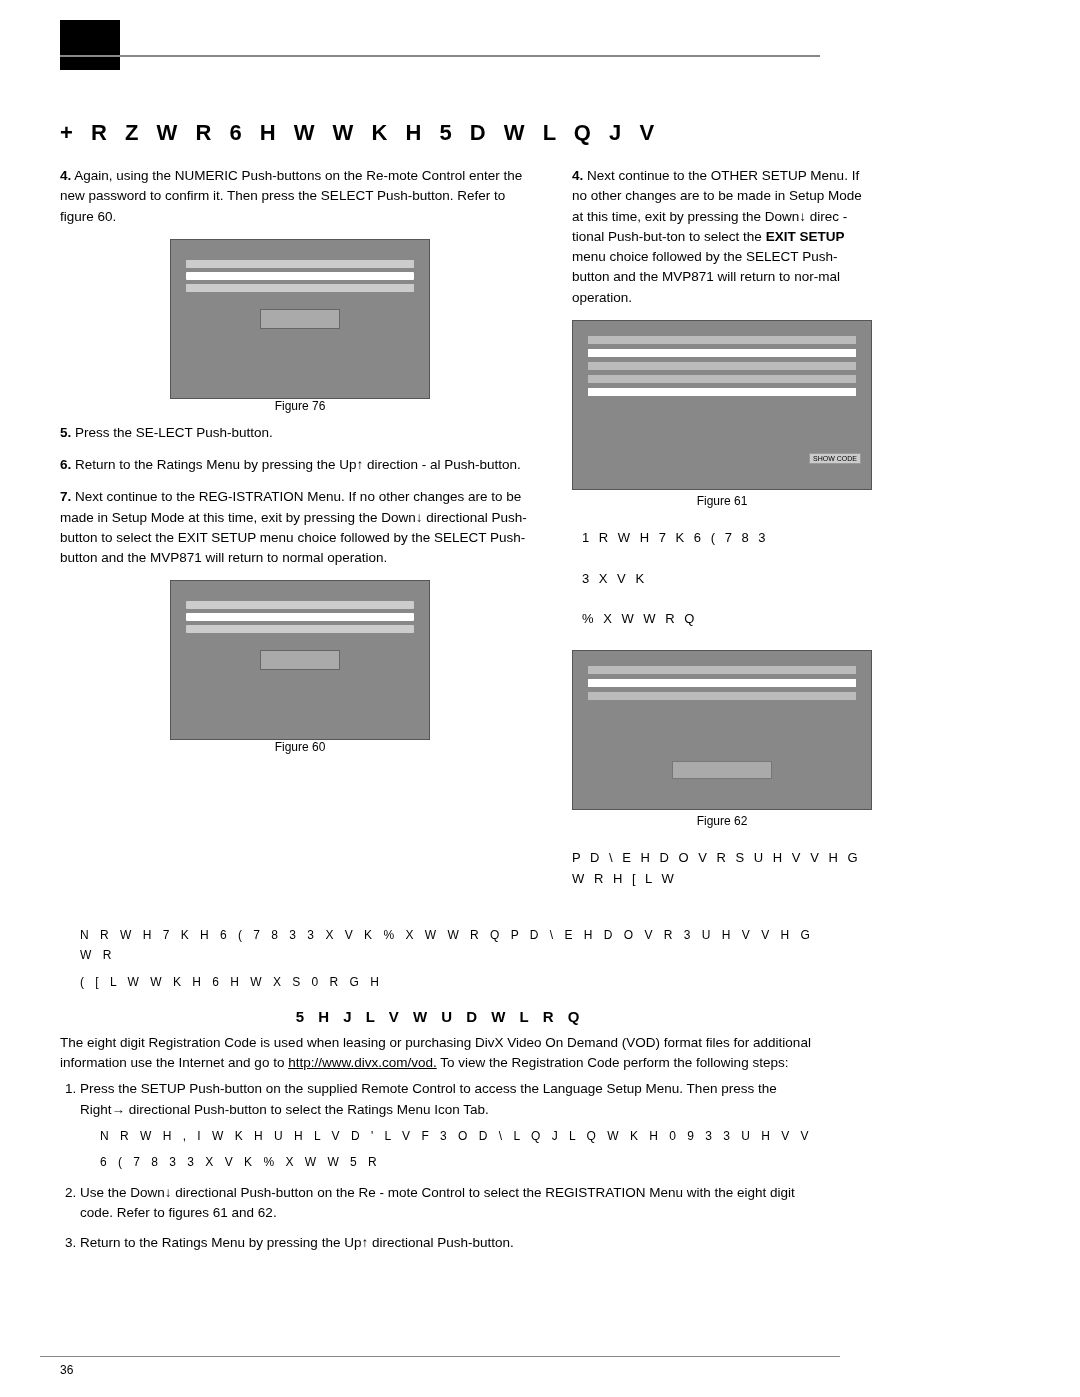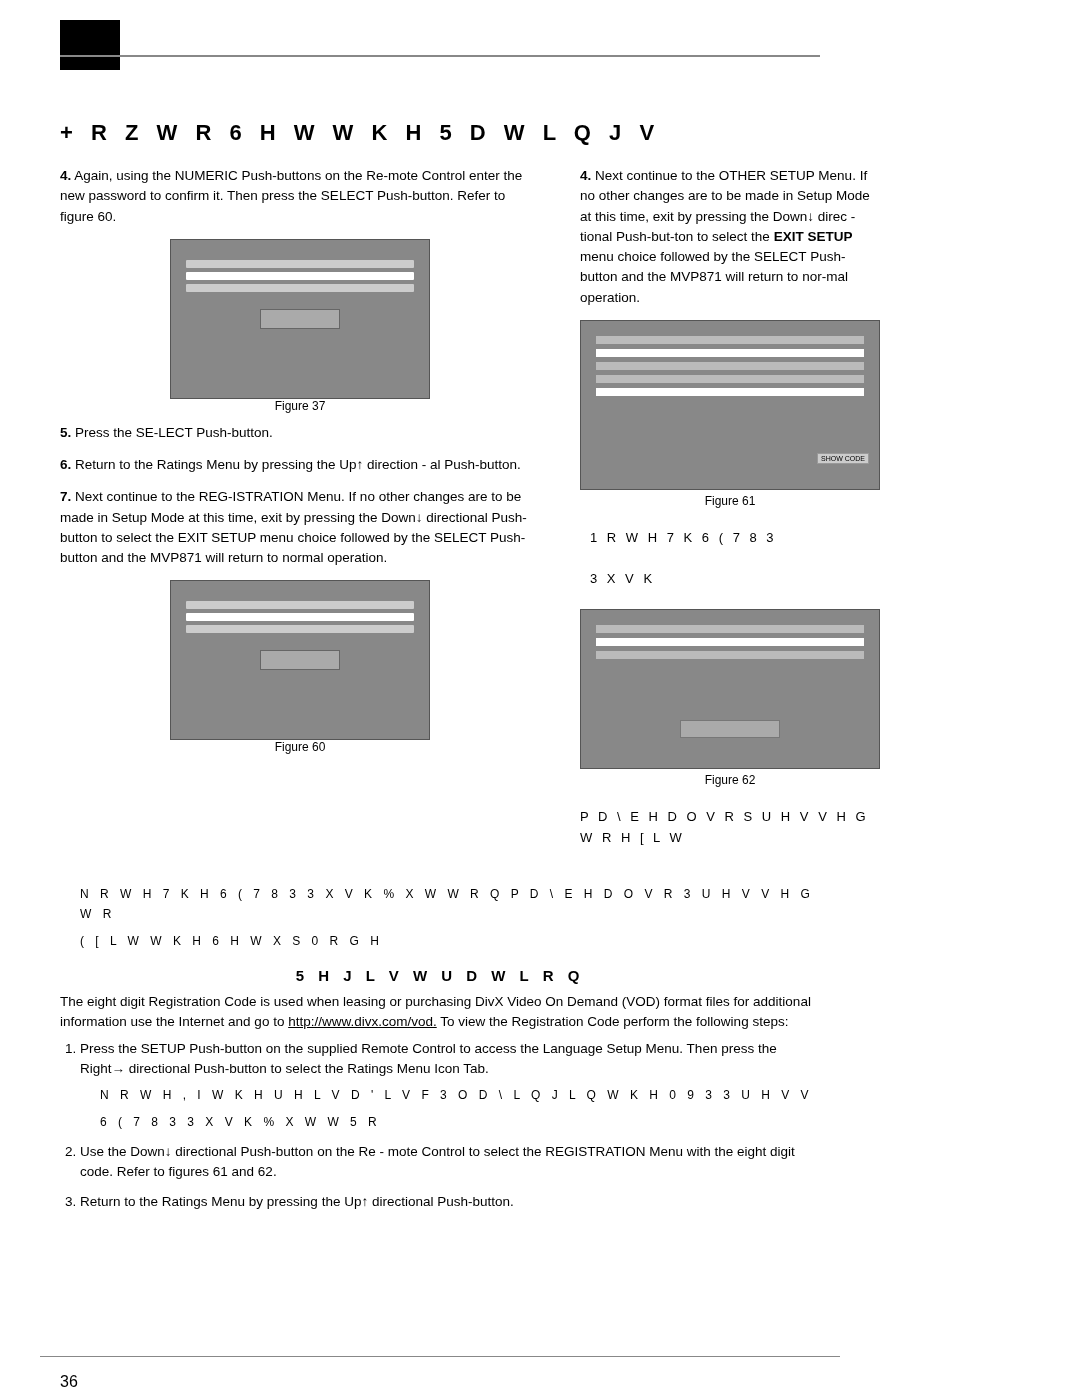--- a/index.html
+++ b/index.html
@@ -45,21 +45,21 @@
       font-weight: bold;
       letter-spacing: 6px;
       margin-top: 90px;
       margin-bottom: 20px;
       color: #000;
     }
 
     
     .two-col {
       display: flex;
-      gap: 40px;
+      gap: 32px;
       margin-top: 10px;
     }
 
     .left-col {
       flex: 0 0 480px;
       max-width: 480px;
     }
 
     .right-col {
       flex: 1;
@@ -192,23 +192,23 @@
       position: absolute;
       bottom: 40px;
       left: 40px;
       right: 40px;
       height: 1px;
       background: #888;
     }
 
     .page-number {
       position: absolute;
-      bottom: 6px;
+      bottom: 20px;
       left: 60px;
-      font-size: 16px;
+      font-size: 12px;
       color: #000;
       margin-top: 42px;
     }
 
     
     .right-figure-box {
       background: #888888;
       border: 1px solid #555;
       width: 300px;
       height: 170px;
@@ -256,21 +256,21 @@
 
       <div class="figure-wrap">
         <div class="figure-box" style="margin: 0 auto;">
           <div class="figure-inner-lines">
             <div class="figure-inner-line"></div>
             <div class="figure-inner-line selected"></div>
             <div class="figure-inner-line"></div>
           </div>
           <div class="figure-inner-box"></div>
         </div>
-        <div class="figure-caption">Figure 37</div>
+        <div class="figure-caption">Figure 76</div>
       </div>
 
       <div class="item-block">
         <p>
           <strong>5.</strong> Press the SE-LECT Push-button.
         </p>
       </div>
 
       <div class="item-block">
         <p>
@@ -316,20 +316,21 @@
             <div class="right-figure-line highlight"></div>
           </div>
           <div class="show-code-label">SHOW CODE</div>
         </div>
         <div class="figure-caption">Figure 61</div>
       </div>
 
       <div class="note-text-block">
         <div class="note-text">1 R W H  7 K  6 ( 7 8 3</div>
         <div class="note-text">3 X V K</div>
+        <div class="note-text">% X W W R Q</div>
       </div>
 
       <div class="figure-wrap">
         <div class="right-figure-box" style="height:160px;">
           <div class="right-figure-lines">
             <div class="right-figure-line"></div>
             <div class="right-figure-line highlight"></div>
             <div class="right-figure-line"></div>
           </div>
           <div style="position:absolute; bottom:30px; left:50%; transform:translateX(-50%); width:100px; height:18px; background:#aaa; border:1px solid #777;"></div>

